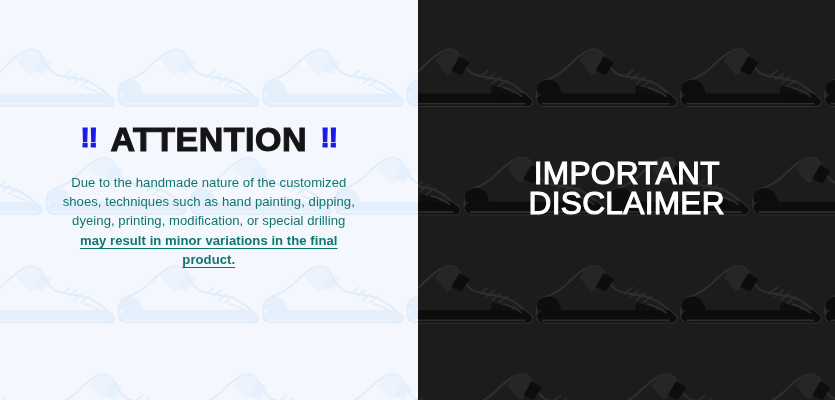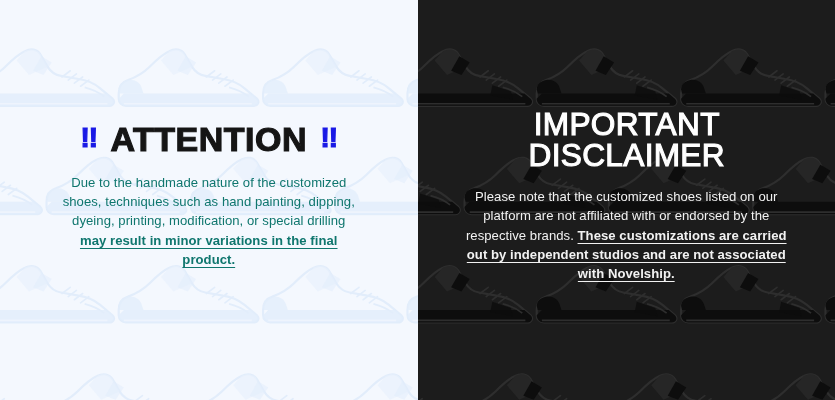--- a/index.html
+++ b/index.html
@@ -246,20 +246,17 @@
       </svg>
     </div>
 
     <div class="content content-right">
 
       <div class="heading-right">
         <span class="hl">IMPORTANT</span>
         <span class="hl">DISCLAIMER</span>
       </div>
 
-      <p class="body-copy body-right">
-        <span>Please note that the customized shoes listed on our platform are not affiliated with or endorsed by the respective brands. </span><span class="emph">These customizations are carried out by independent studios and are not associated with Novelship.</span>
-      </p>
 
     </div>
   </div>
 
 </div>
 
 </body></html>

